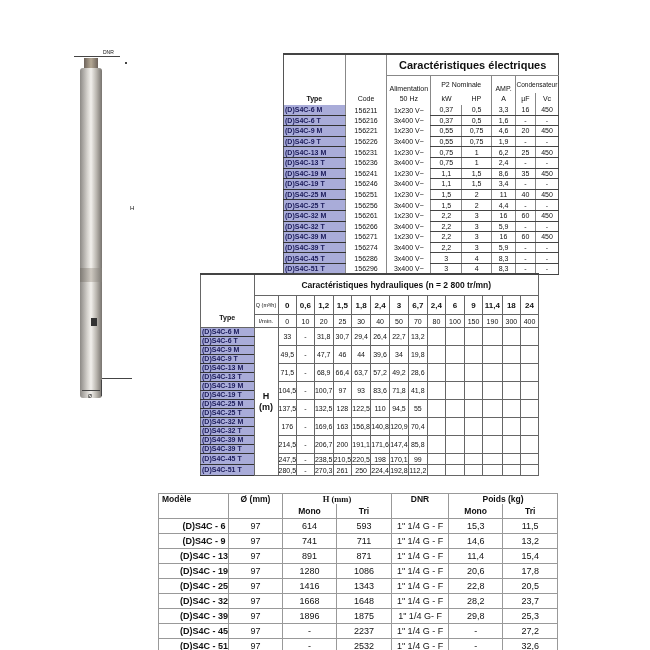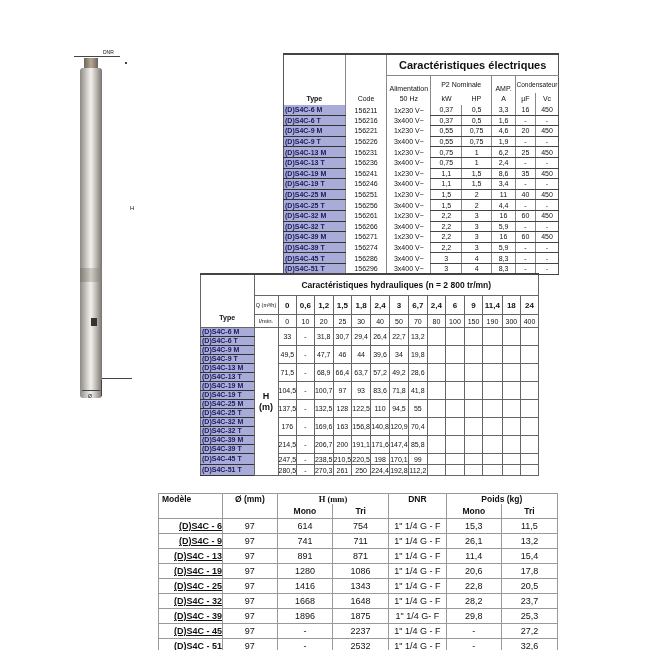--- a/index.html
+++ b/index.html
@@ -13,21 +13,21 @@
   #elec .type-cell{background:#a9acd9;color:#1b1b5a;font-weight:bold;text-align:left;padding-left:1px;border-bottom:1px solid #333;}
   #elec .row td.u{border-bottom:1px solid #444;}
   
   #hydro{left:200px;top:273px;width:339px;font-size:7px;border:1px solid #555;border-top:2px solid #444;}
   #hydro td{border:1px solid #666;height:10px;}
   #hydro .type-cell{background:#a9acd9;color:#1b1b5a;font-weight:bold;text-align:left;padding-left:1px;height:8px;line-height:8px;border-bottom:1px solid #333;}
   #hydro .bold{font-weight:bold;font-size:8px;}
   
   #dims{left:158px;top:493px;width:400px;font-size:9px;border:1px solid #777;}
   #dims td{border:1px solid #999;height:14px;}
-  #dims .model{text-align:right;padding-left:15px;font-weight:bold;text-decoration:underline;}
+  #dims .model{text-align:center;padding-left:21px;font-weight:bold;}
   #dims .hh{font-weight:bold;font-size:8.5px;}
   
   .pump{position:absolute;left:80px;top:68px;width:22px;height:330px;border-radius:3px;background:linear-gradient(90deg,#8d8a86 0%,#d8d5d0 35%,#f2f0ec 50%,#b9b5ae 75%,#77736e 100%);}
   .pump-top{position:absolute;left:84px;top:58px;width:14px;height:12px;background:linear-gradient(90deg,#6c625a,#b5a995,#6c625a);}
   .pump-mid{position:absolute;left:80px;top:268px;width:22px;height:14px;background:linear-gradient(90deg,#7e7a74,#cfcac2,#7e7a74);}
   .label-plate{position:absolute;left:91px;top:318px;width:6px;height:8px;background:#333;}
   .dim-line{position:absolute;background:#444;}
 </style>
 </head>
 <body>
@@ -507,32 +507,32 @@
     <td class="hh" style="border-top:none;">Tri</td>
     <td class="hh" style="border-top:none;">Mono</td>
     <td class="hh" style="border-top:none;">Tri</td>
   </tr>
   </tbody>
     <tbody id="dims-body">
       <tr>
         <td class="model">(D)S4C - 6</td>
         <td>97</td>
         <td>614</td>
-        <td>754</td>
+        <td>593</td>
         <td>1" 1/4 G - F</td>
         <td>15,3</td>
         <td>11,5</td>
       </tr>
       <tr>
         <td class="model">(D)S4C - 9</td>
         <td>97</td>
         <td>741</td>
         <td>711</td>
         <td>1" 1/4 G - F</td>
-        <td>26,1</td>
+        <td>14,6</td>
         <td>13,2</td>
       </tr>
       <tr>
         <td class="model">(D)S4C - 13</td>
         <td>97</td>
         <td>891</td>
         <td>871</td>
         <td>1" 1/4 G - F</td>
         <td>11,4</td>
         <td>15,4</td>

